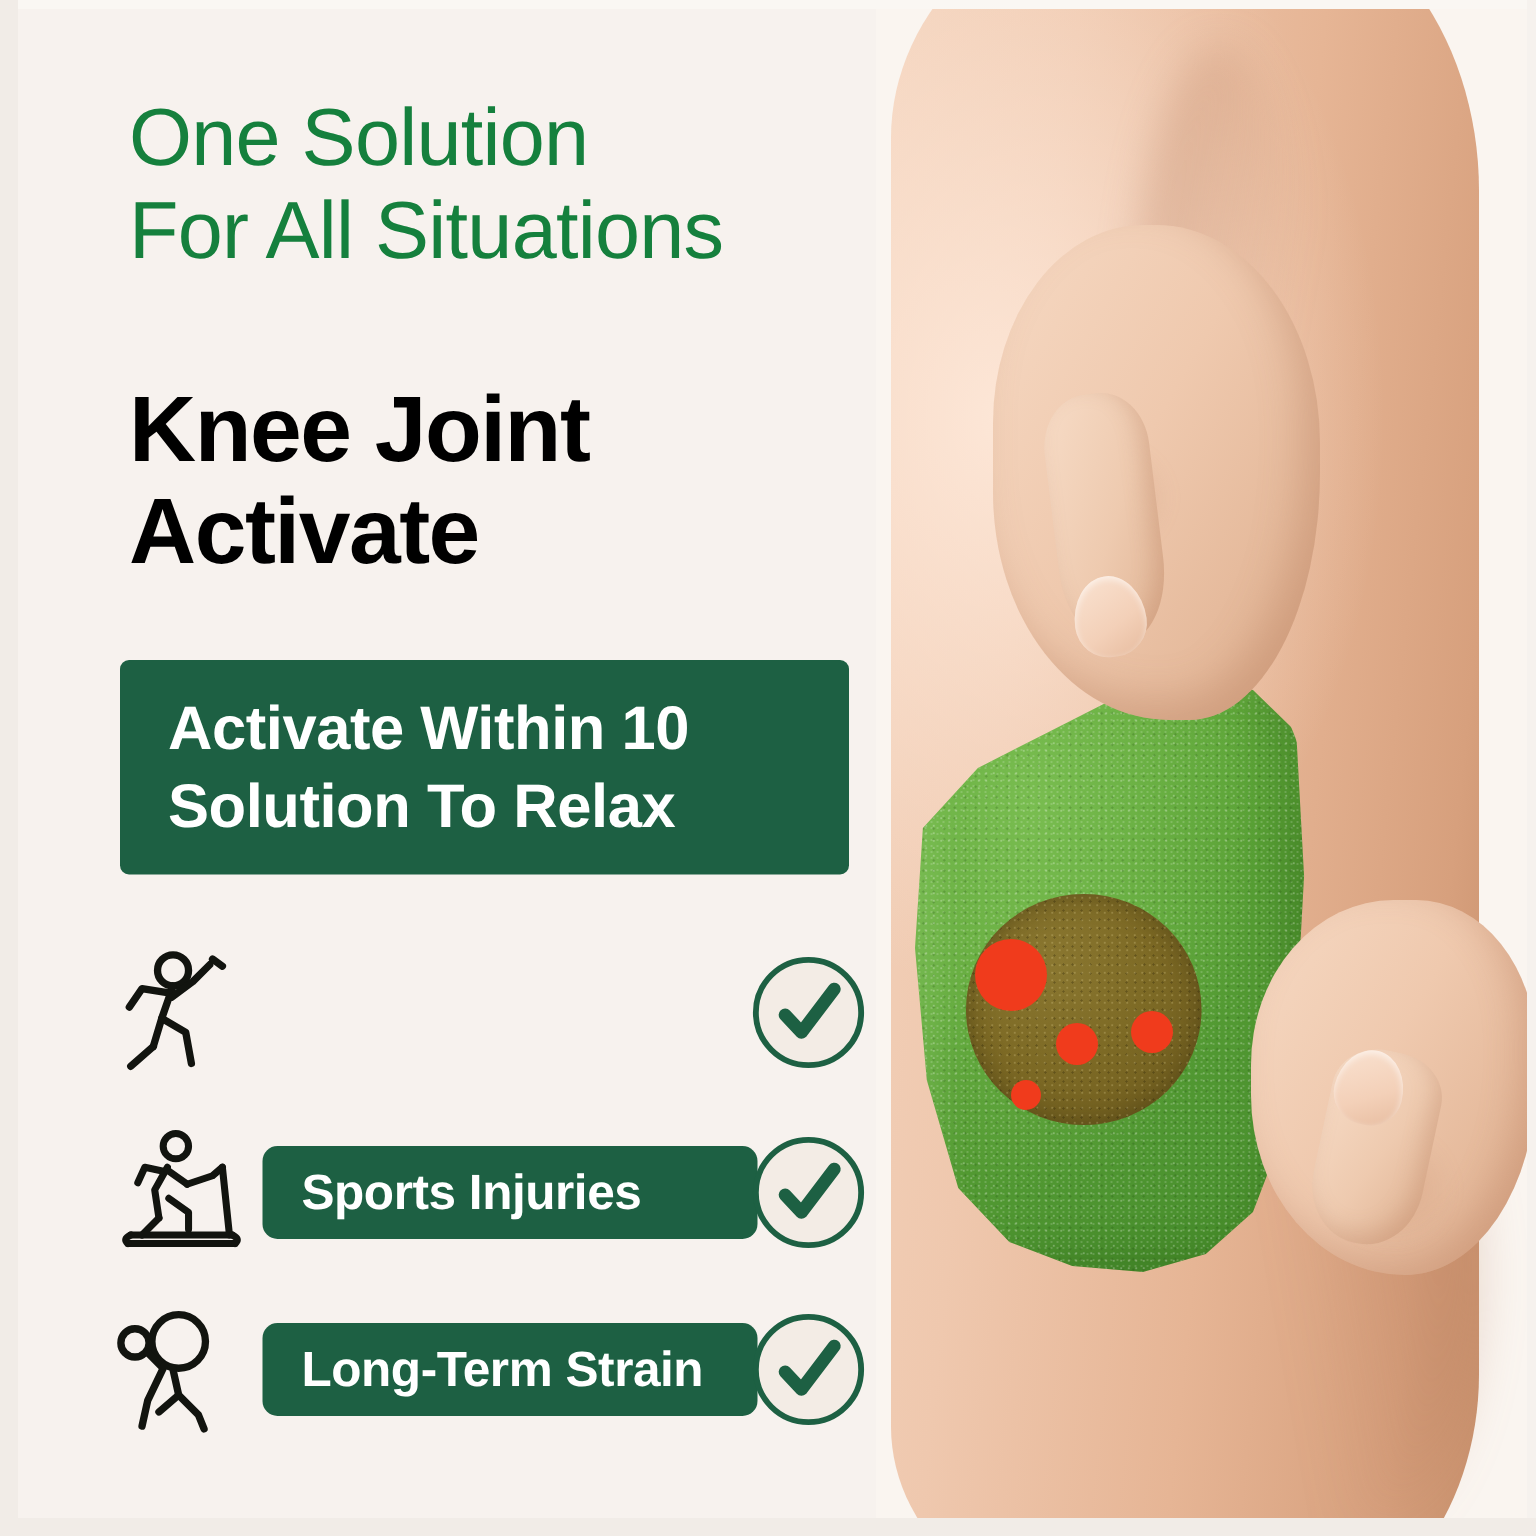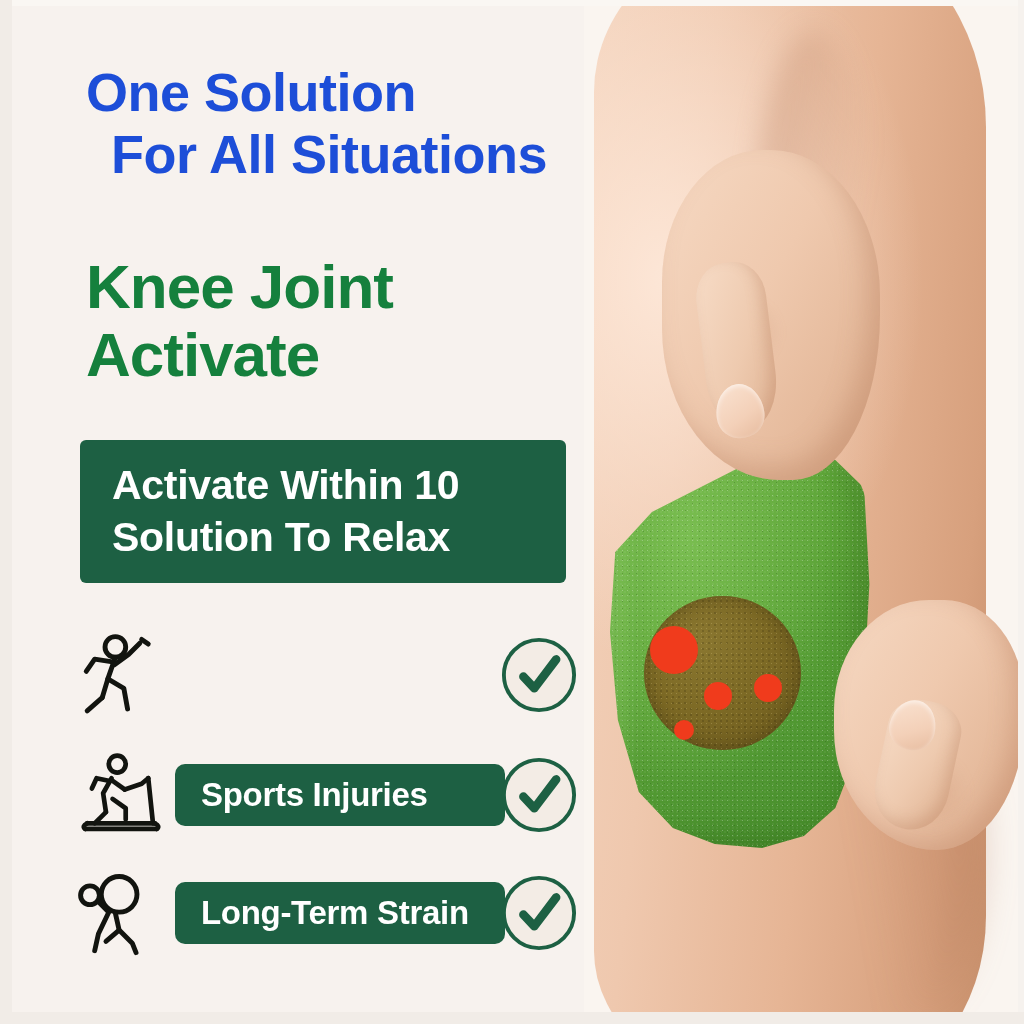--- a/index.html
+++ b/index.html
@@ -208,34 +208,34 @@
     top: 0;
     width: 620px;
     height: 1024px;
   }
 
   .headline {
     position: absolute;
     left: 86px;
     top: 62px;
     width: 570px;
-    color: #1d4ed8;
+    color: #15803d;
     font-size: 54px;
-    font-weight: 700;
+    font-weight: 400;
     line-height: 1.14;
     letter-spacing: -0.5px;
   }
-  .headline .l2 { display: block; margin-left: 25px; }
+  .headline .l2 { display: block; }
 
   .product-title {
     position: absolute;
     left: 86px;
     top: 253px;
     width: 520px;
-    color: #15803d;
+    color: #000000;
     font-size: 62px;
     font-weight: 700;
     line-height: 1.10;
     letter-spacing: -1px;
   }
   .product-title .l2 { display: block; }
 
   .promo-banner {
     position: absolute;
     left: 80px;

